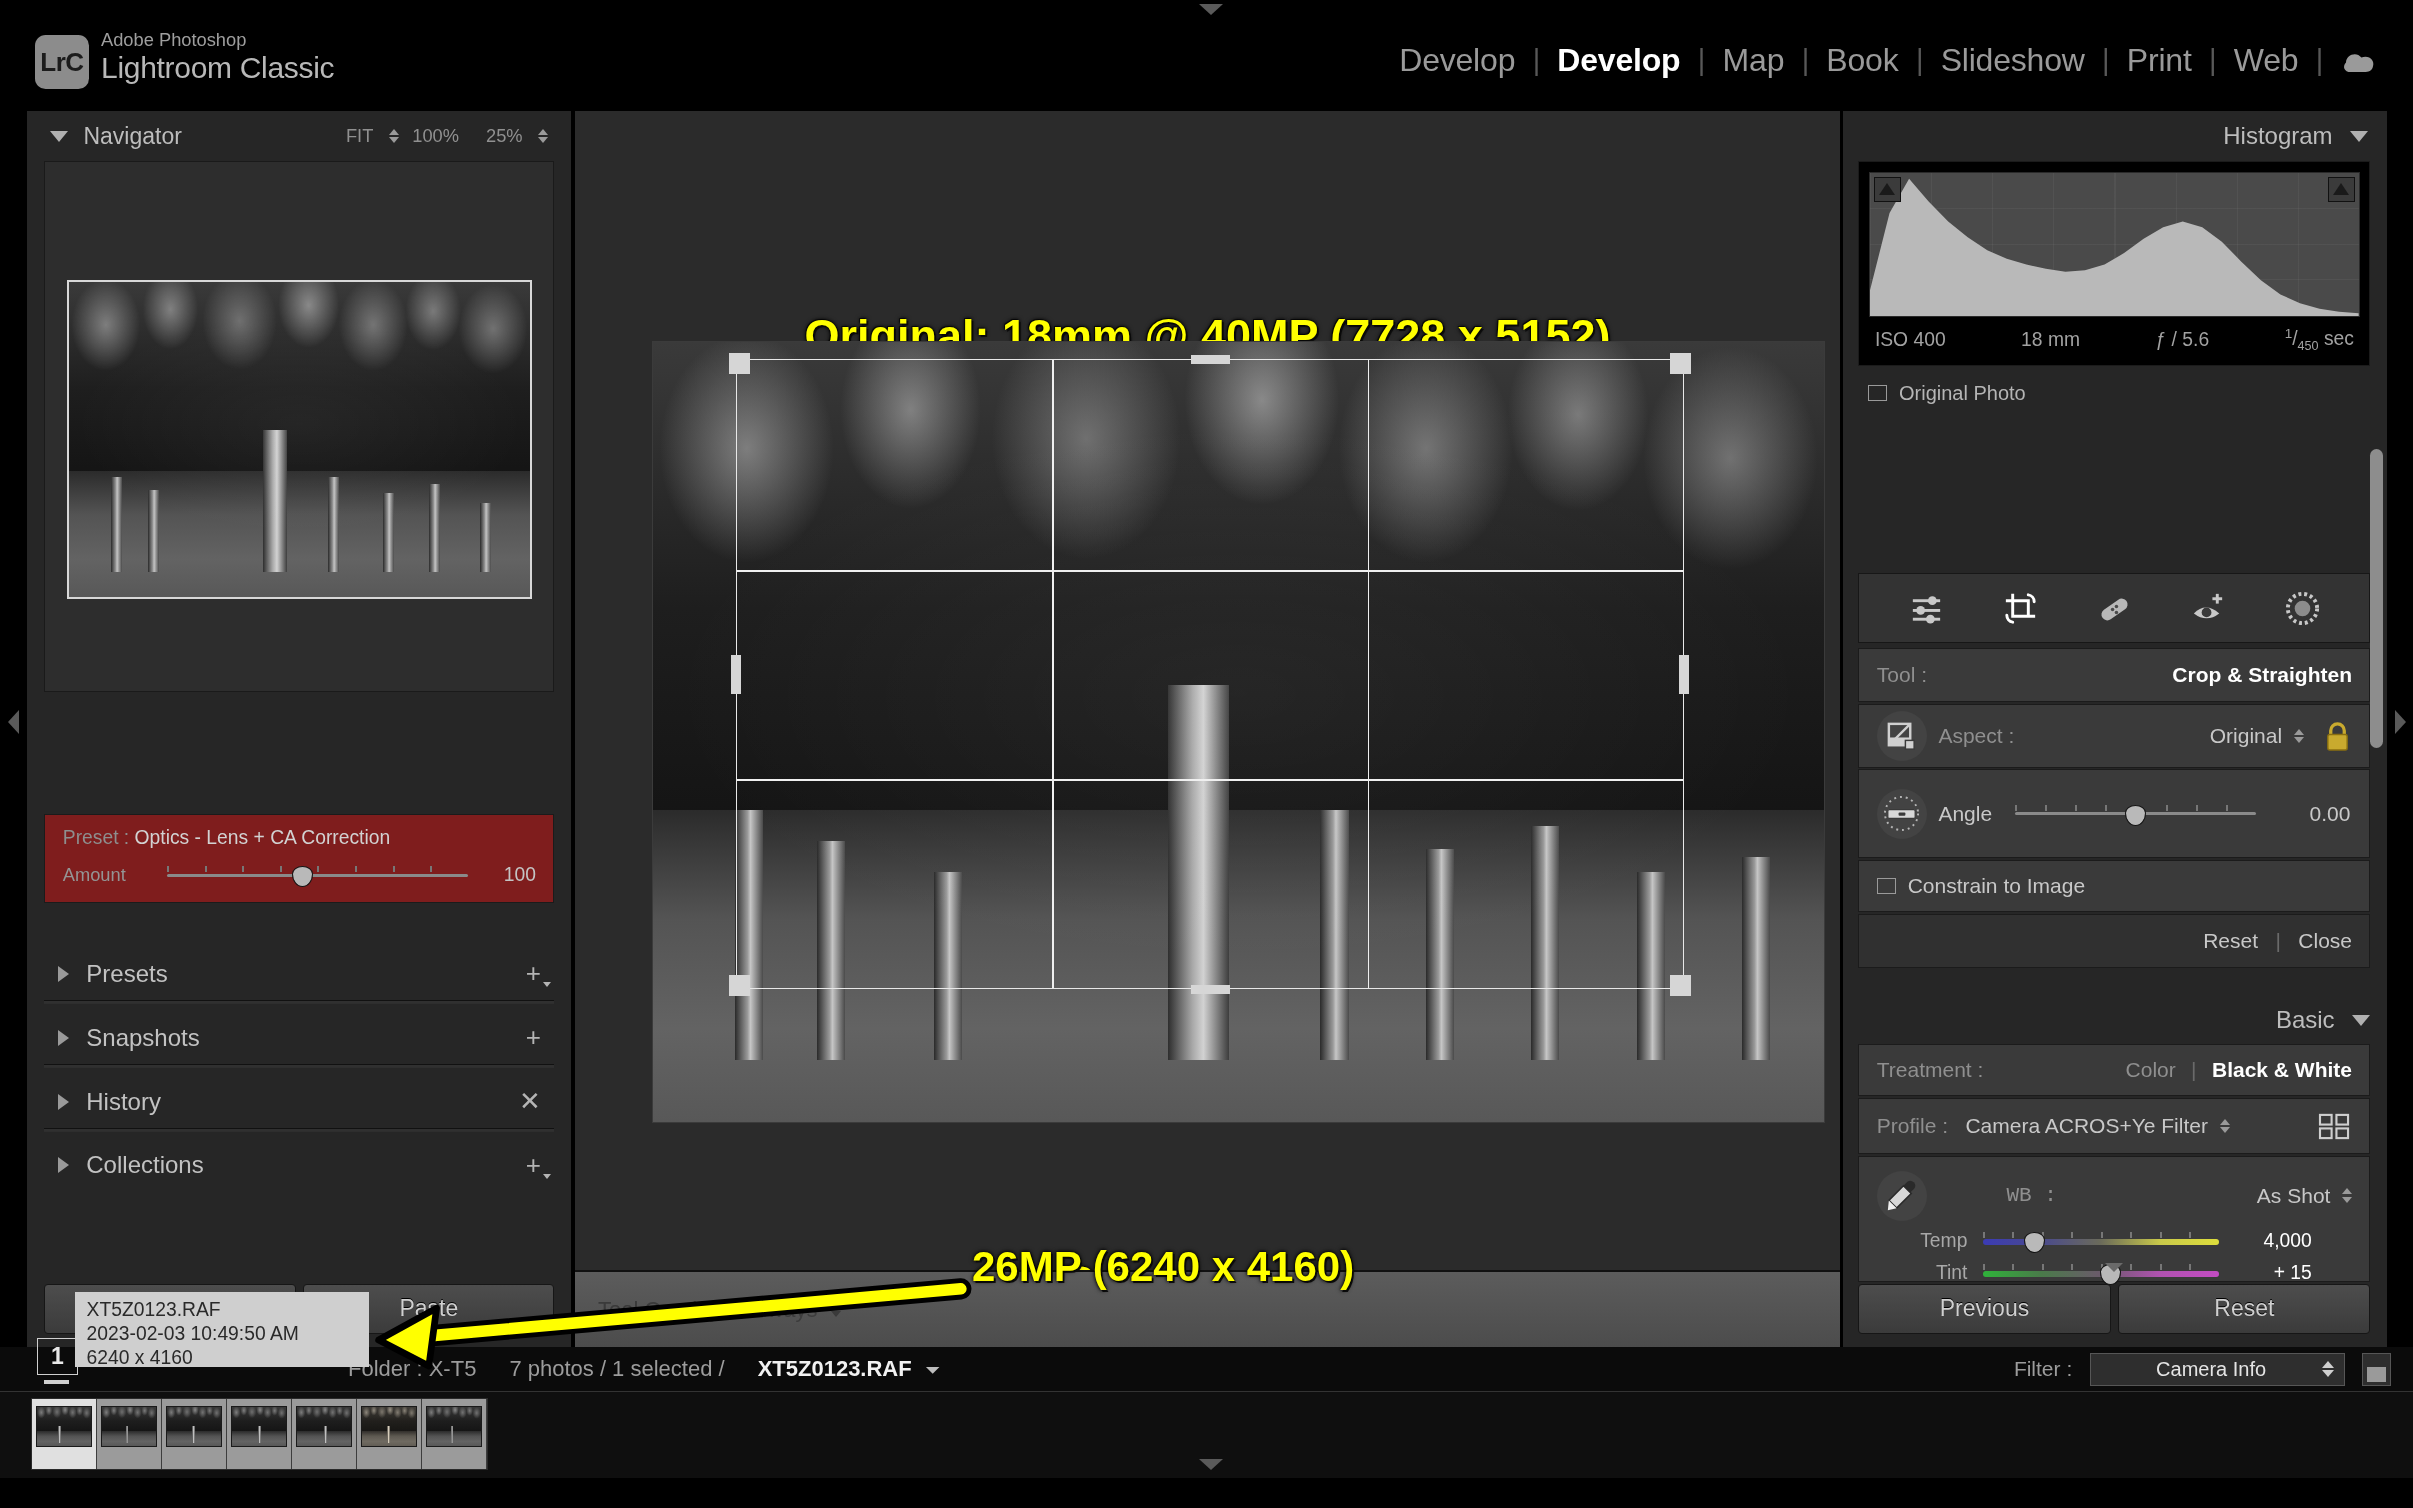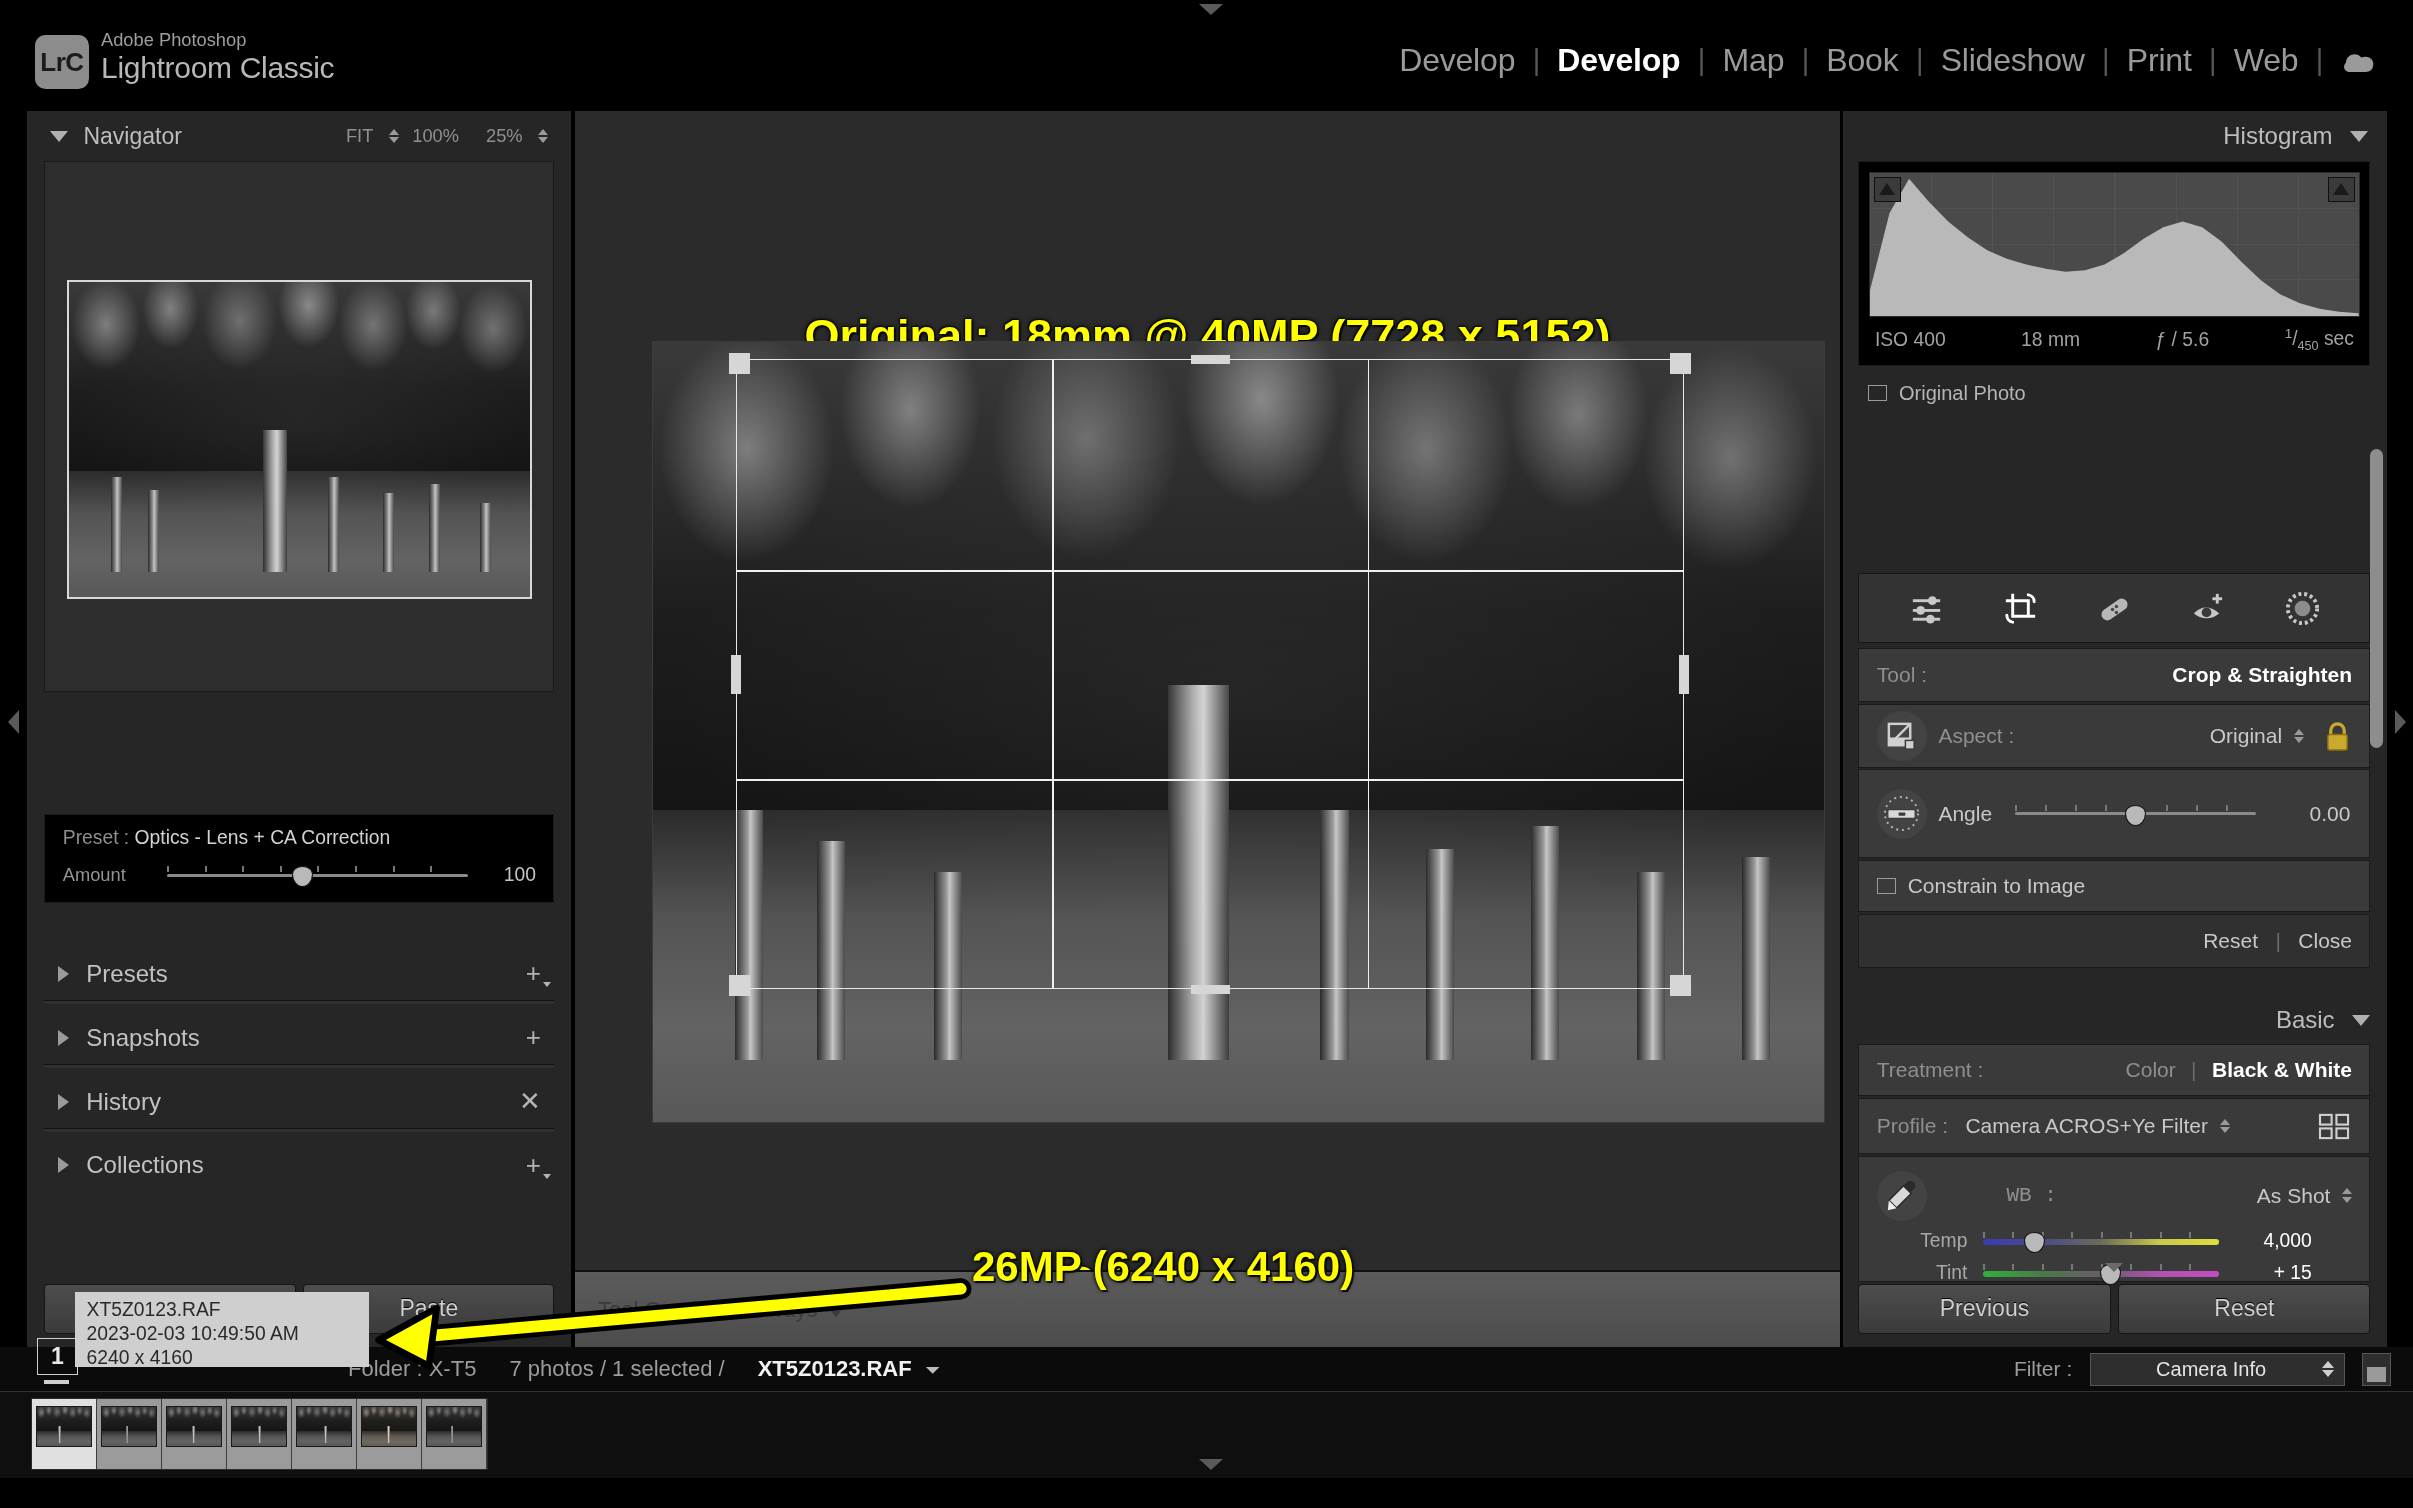--- a/index.html
+++ b/index.html
@@ -126,21 +126,21 @@
     background: linear-gradient(90deg, #2a2a2a, #9a9a9a 45%, #c6c6c6 55%, #4a4a4a);
   }
   .forest .trunk.big { width:5.2%; background: linear-gradient(90deg,#2e2e2e,#a8a8a8 40%,#d2d2d2 58%,#3d3d3d); }
   .forest .haze {
     position:absolute; inset:0;
     background: radial-gradient(ellipse 70% 50% at 50% 45%, rgba(255,255,255,.05), transparent 70%);
   }
 
   #preset-box {
     position: absolute; left: 17.4px; top: 703px; width: 510px; height: 89px;
-    background: #000000; border: 1.9px solid #1b1b1b;
+    background: #7f1d1d; border: 1.9px solid #1b1b1b;
     padding: 11.6px 17.4px;
   }
   #preset-box .prow { font-size: 19.3px; color: #8e8e8e; }
   #preset-box .prow b { color: #d2d2d2; font-weight: normal; }
   #preset-box .arow { display: flex; align-items: center; margin-top: 15.4px; }
   #preset-box .arow .lbl { font-size: 18.3px; color: #949494; width: 104px; }
   .slider {
     position: relative; flex: 1; height: 17.4px;
   }
   .slider .track {

